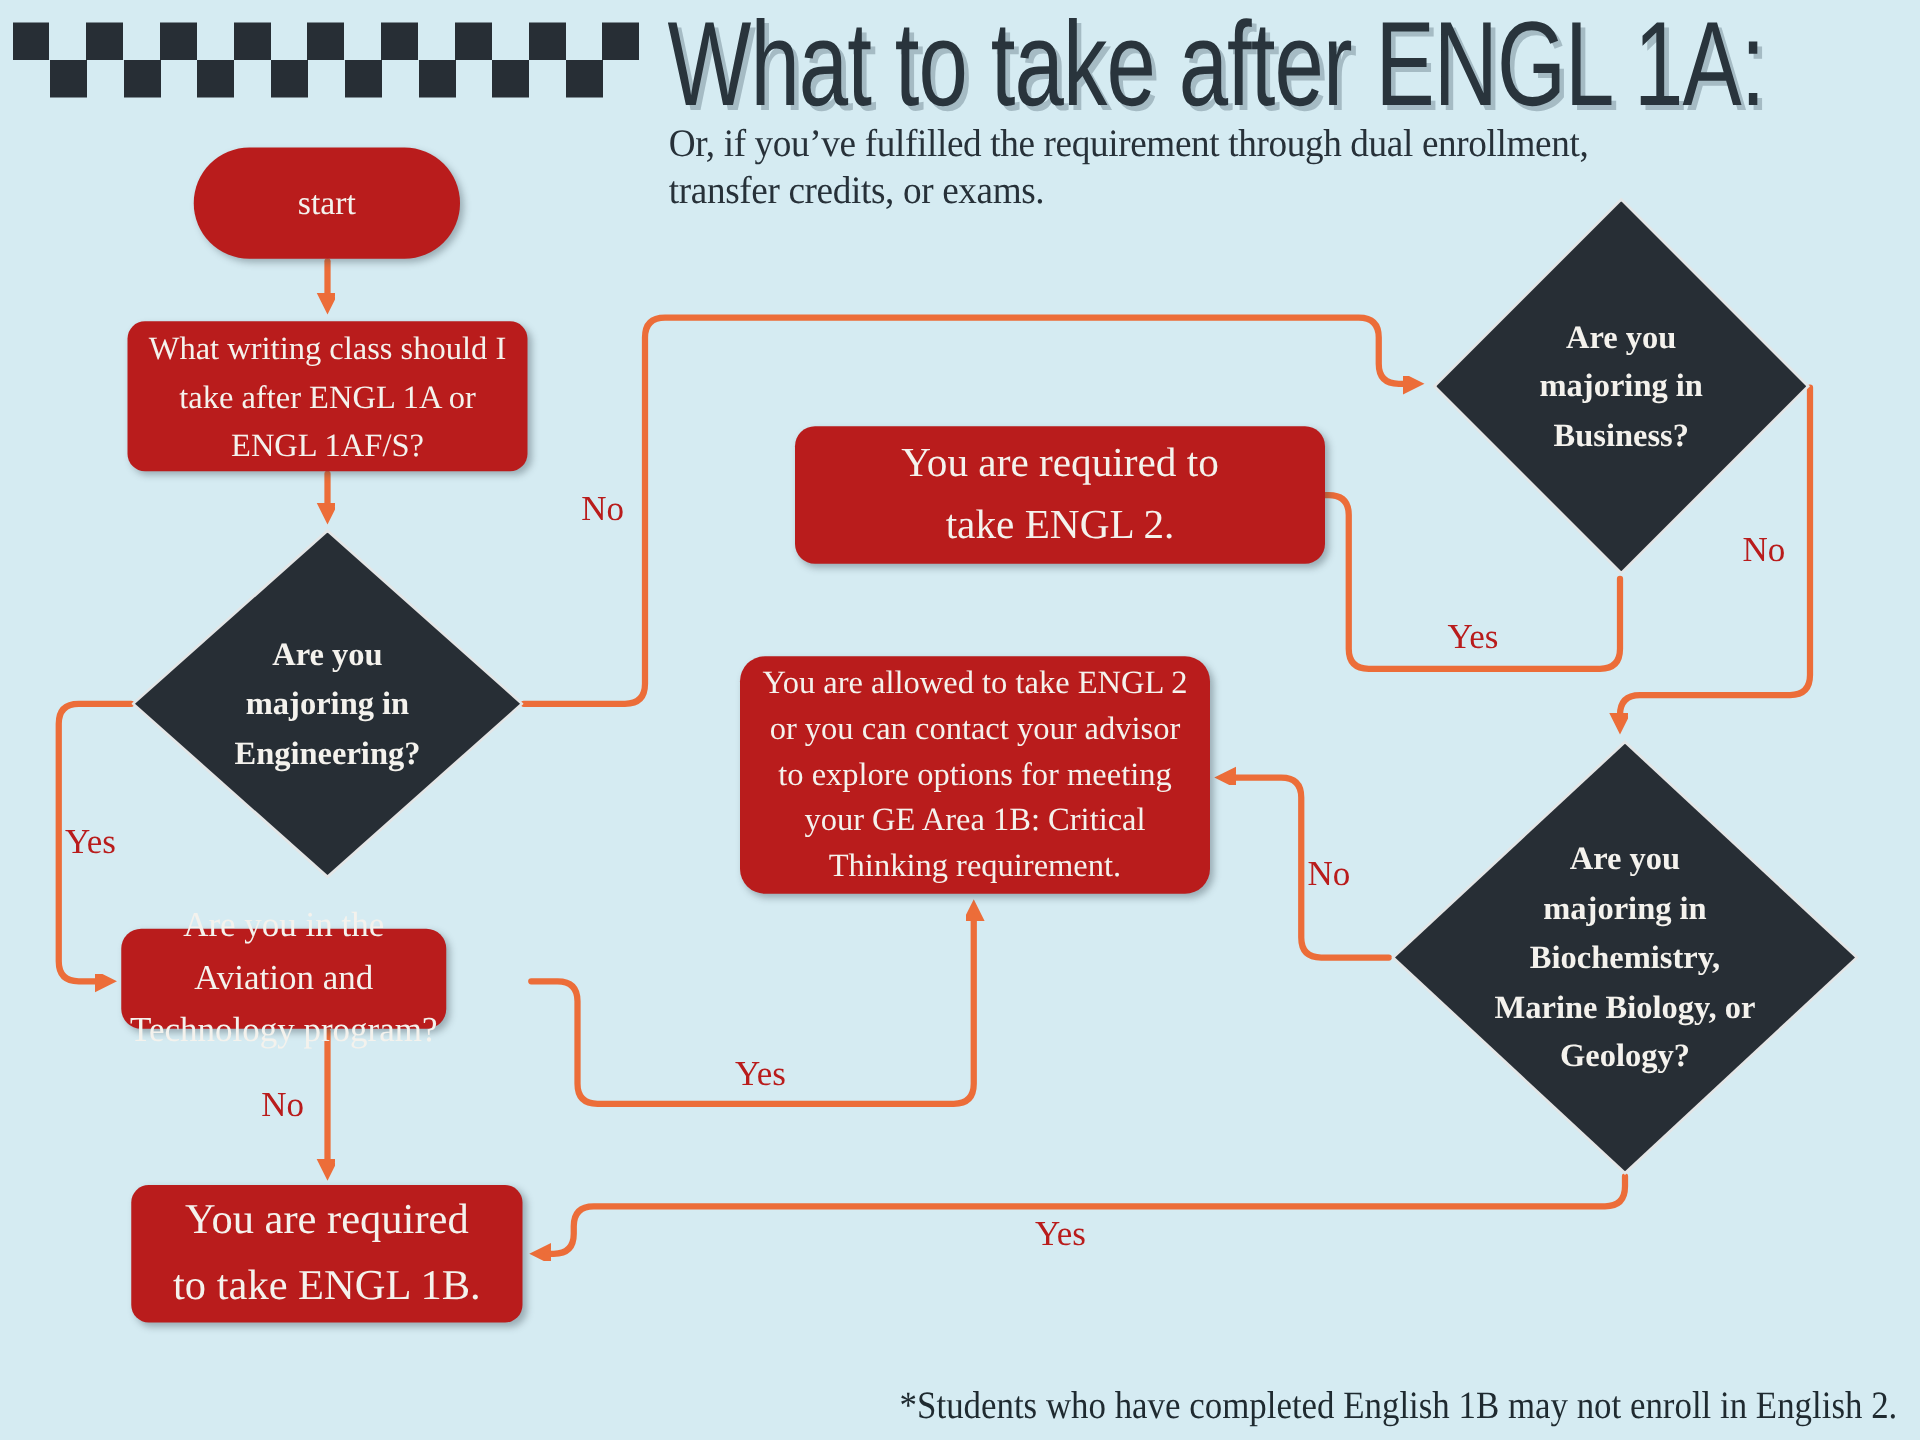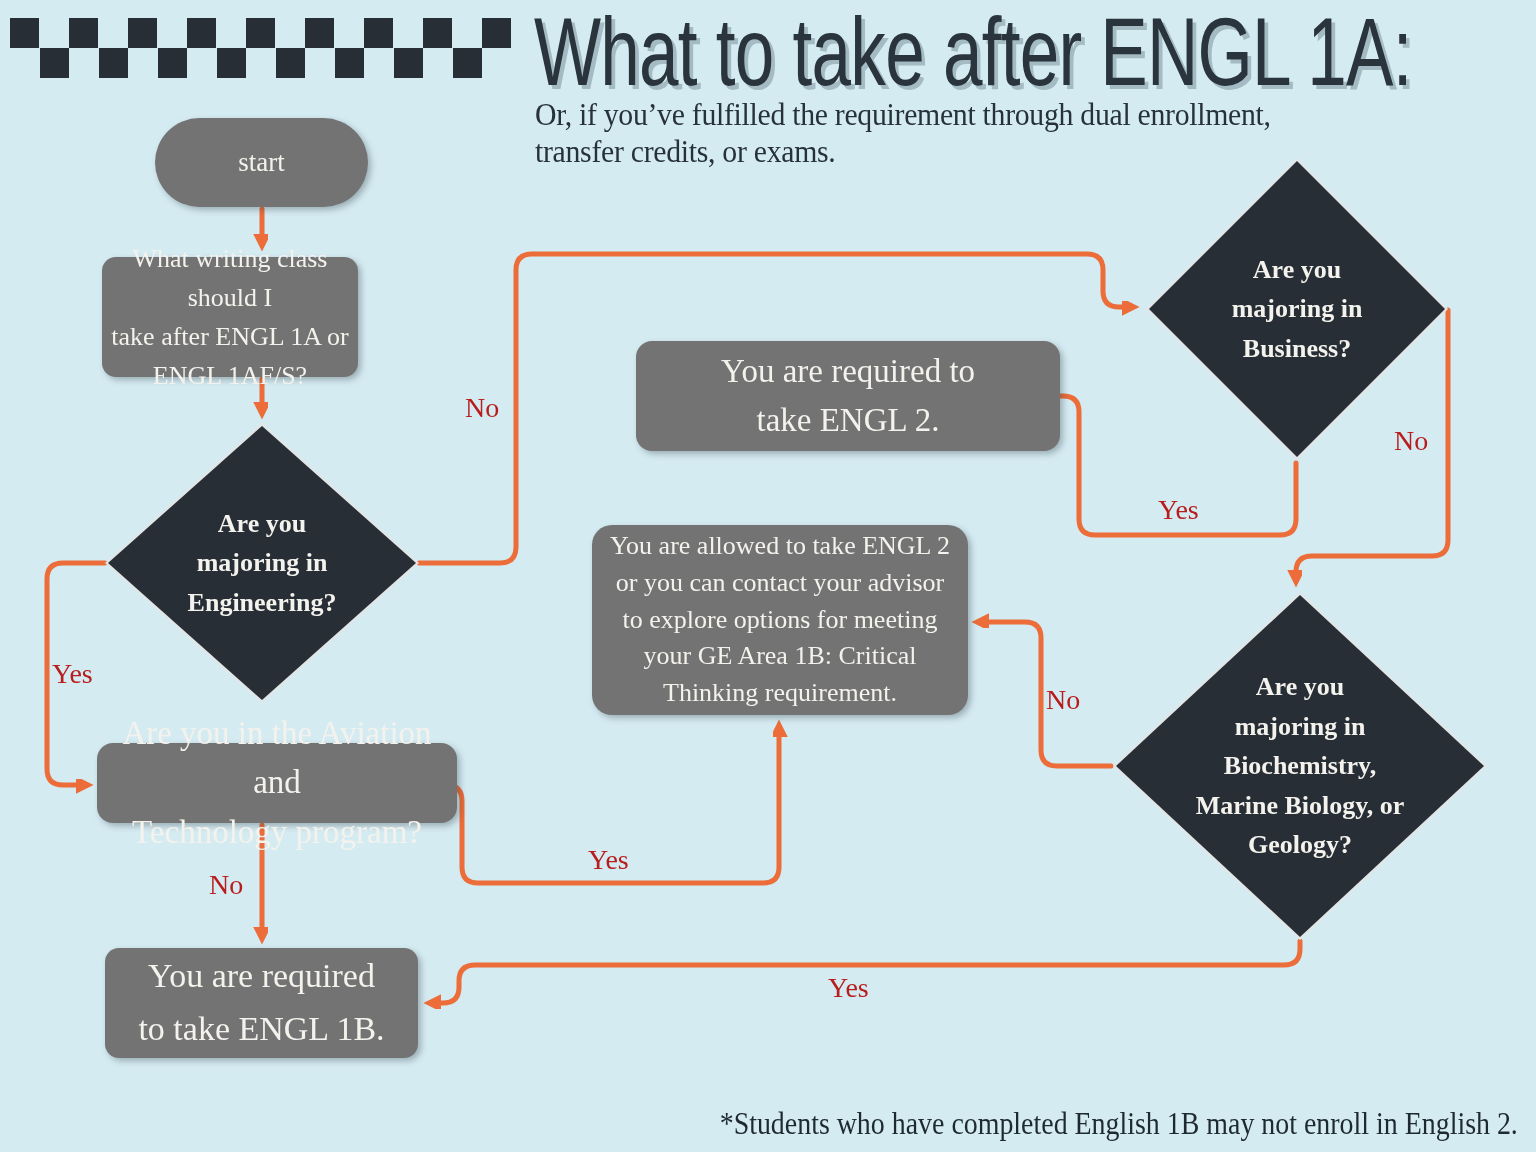--- a/index.html
+++ b/index.html
@@ -28,30 +28,30 @@
     position:absolute;left:535px;top:96px;
     font-size:31px;line-height:1.2;color:#273139;
     white-space:pre-line;letter-spacing:-.3px;
     transform:scaleX(.96);transform-origin:left top;
   }
   
   svg.connectors{position:absolute;left:0;top:0;width:1536px;height:1152px;}
   svg.connectors path{fill:none;stroke:#ec6d39;stroke-width:5;stroke-linecap:round;}
   
   .node{
-    position:absolute;background:#737373;color:#f4f2ed;
+    position:absolute;background:#b91c1c;color:#f4f2ed;
     display:flex;align-items:center;justify-content:center;
     text-align:center;white-space:pre-line;
     box-shadow:3px 3px 6px rgba(45,60,70,.35);
   }
   #node-start{left:155px;top:118px;width:213px;height:89px;border-radius:45px;font-size:27px;}
-  #node-writing{left:102px;top:257px;width:256px;height:120px;border-radius:14px;font-size:26px;line-height:1.5;}
+  #node-writing{left:102px;top:257px;width:320px;height:120px;border-radius:14px;font-size:26px;line-height:1.5;}
   #node-engl2{left:636px;top:341px;width:424px;height:110px;border-radius:16px;font-size:33px;line-height:1.5;}
   #node-advisor{left:592px;top:525px;width:376px;height:190px;border-radius:20px;font-size:26px;line-height:1.42;}
-  #node-aviation{left:97px;top:743px;width:360px;height:80px;border-radius:16px;font-size:33px;line-height:1.5;}
+  #node-aviation{left:97px;top:743px;width:260px;height:80px;border-radius:16px;font-size:28px;line-height:1.5;}
   #node-engl1b{left:105px;top:948px;width:313px;height:110px;border-radius:14px;font-size:34px;line-height:1.55;}
   
   .diamond{position:absolute;}
   .diamond .shape{position:absolute;inset:0;background:#e3e6e7;
     clip-path:polygon(50% 0,100% 50%,50% 100%,0 50%);}
   .diamond .shape-inner{position:absolute;inset:3px;background:#272e35;
     clip-path:polygon(50% 0,100% 50%,50% 100%,0 50%);}
   .diamond .label{position:absolute;inset:0;display:flex;align-items:center;justify-content:center;
     text-align:center;color:#f4f2ed;font-size:26px;line-height:1.52;white-space:pre-line;font-weight:bold;}
   #diamond-engineering{left:105px;top:423px;width:314px;height:280px;}

